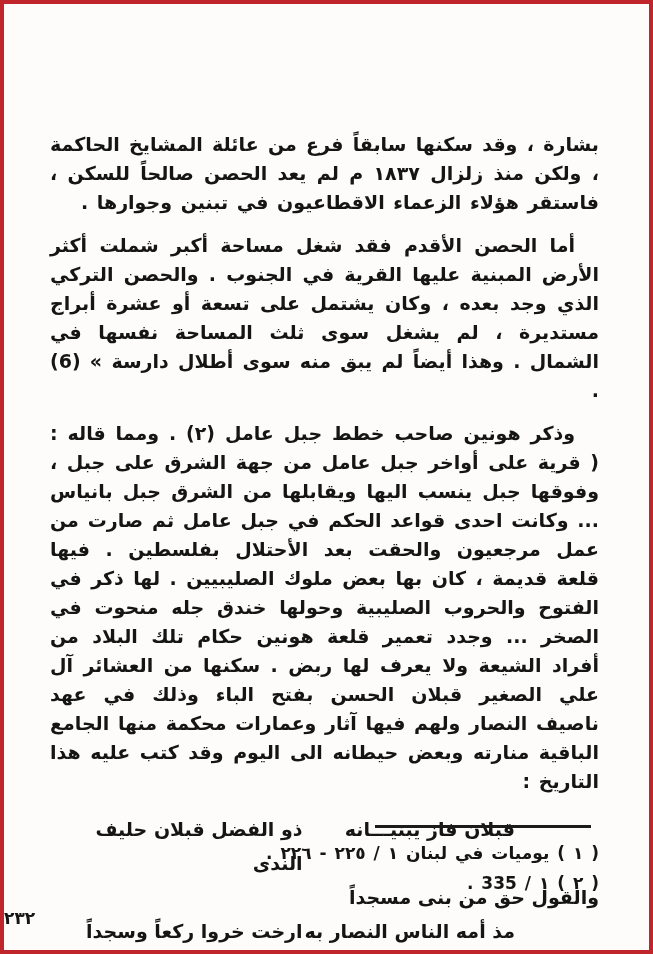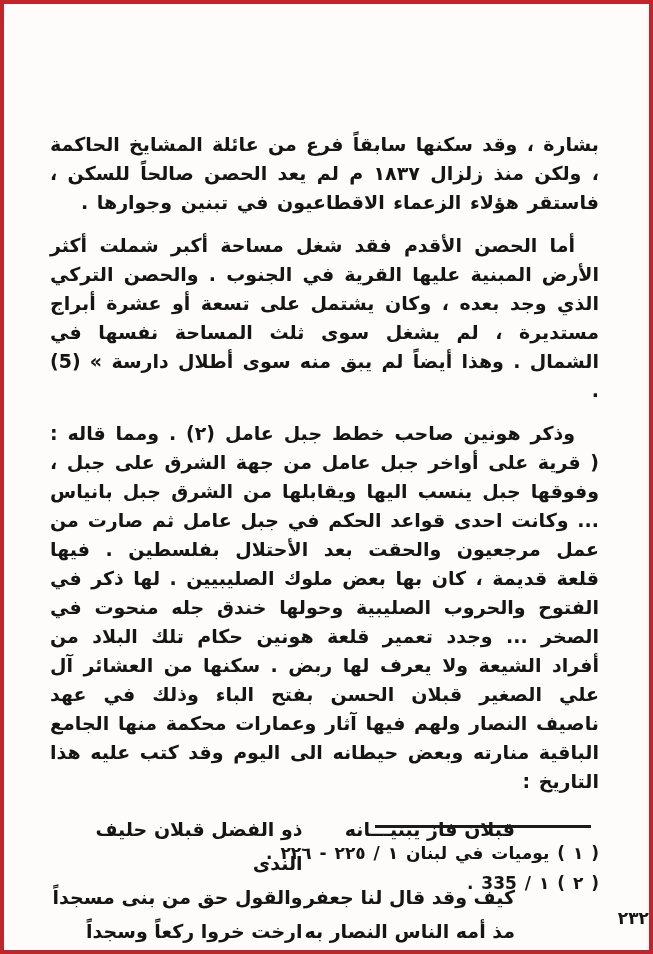--- a/index.html
+++ b/index.html
@@ -45,45 +45,44 @@
     font-weight: bold;
     line-height: 30px;
     text-align: right;
     word-spacing: 2px;
     padding-left: 40px;
   }
   .page-number {
     position: absolute;
     bottom: 22px; left: 0;
     width: 100%;
-    text-align: right;
+    text-align: left;
     font-size: 17px;
     font-weight: bold;
     letter-spacing: 1px;
   }
 </style>
 </head>
 <body>
 
 <div class="page" style="border-color: rgb(192, 37, 43);">
   <div class="content">
 
     <p class="para">بشارة ، وقد سكنها سابقاً فرع من عائلة المشايخ الحاكمة ، ولكن منذ زلزال ١٨٣٧ م لم يعد الحصن صالحاً للسكن ، فاستقر هؤلاء الزعماء الاقطاعيون في تبنين وجوارها .</p>
 
-    <p class="para indent">أما الحصن الأقدم فقد شغل مساحة أكبر شملت أكثر الأرض المبنية عليها القرية في الجنوب . والحصن التركي الذي وجد بعده ، وكان يشتمل على تسعة أو عشرة أبراج مستديرة ، لم يشغل سوى ثلث المساحة نفسها في الشمال . وهذا أيضاً لم يبق منه سوى أطلال دارسة » (5) .</p>
+    <p class="para indent">أما الحصن الأقدم فقد شغل مساحة أكبر شملت أكثر الأرض المبنية عليها القرية في الجنوب . والحصن التركي الذي وجد بعده ، وكان يشتمل على تسعة أو عشرة أبراج مستديرة ، لم يشغل سوى ثلث المساحة نفسها في الشمال . وهذا أيضاً لم يبق منه سوى أطلال دارسة » (6) .</p>
 
     <p class="para indent">وذكر هونين صاحب خطط جبل عامل (٢) . ومما قاله : ( قرية على أواخر جبل عامل من جهة الشرق على جبل ، وفوقها جبل ينسب اليها ويقابلها من الشرق جبل بانياس ... وكانت احدى قواعد الحكم في جبل عامل ثم صارت من عمل مرجعيون والحقت بعد الأحتلال بفلسطين . فيها قلعة قديمة ، كان بها بعض ملوك الصليبيين . لها ذكر في الفتوح والحروب الصليبية وحولها خندق جله منحوت في الصخر ... وجدد تعمير قلعة هونين حكام تلك البلاد من أفراد الشيعة ولا يعرف لها ربض . سكنها من العشائر آل علي الصغير قبلان الحسن بفتح الباء وذلك في عهد ناصيف النصار ولهم فيها آثار وعمارات محكمة منها الجامع الباقية منارته وبعض حيطانه الى اليوم وقد كتب عليه هذا التاريخ :</p>
 
     <div class="poem">
       <div class="verse-row">
         <div class="hemistich first">قبلان فاز يبنيـــانه</div>
         <div class="hemistich second">ذو الفضل قبلان حليف الندى</div>
       </div>
       <div class="verse-row">
-        <div class="hemistich first">كيف وقد قال لنا جعفر</div>
         <div class="hemistich second">والقول حق من بنى مسجداً</div>
       </div>
       <div class="verse-row">
         <div class="hemistich first">مذ أمه الناس النصار به</div>
         <div class="hemistich second">ارخت خروا ركعاً وسجداً</div>
       </div>
 
     </div>
 
   </div>

